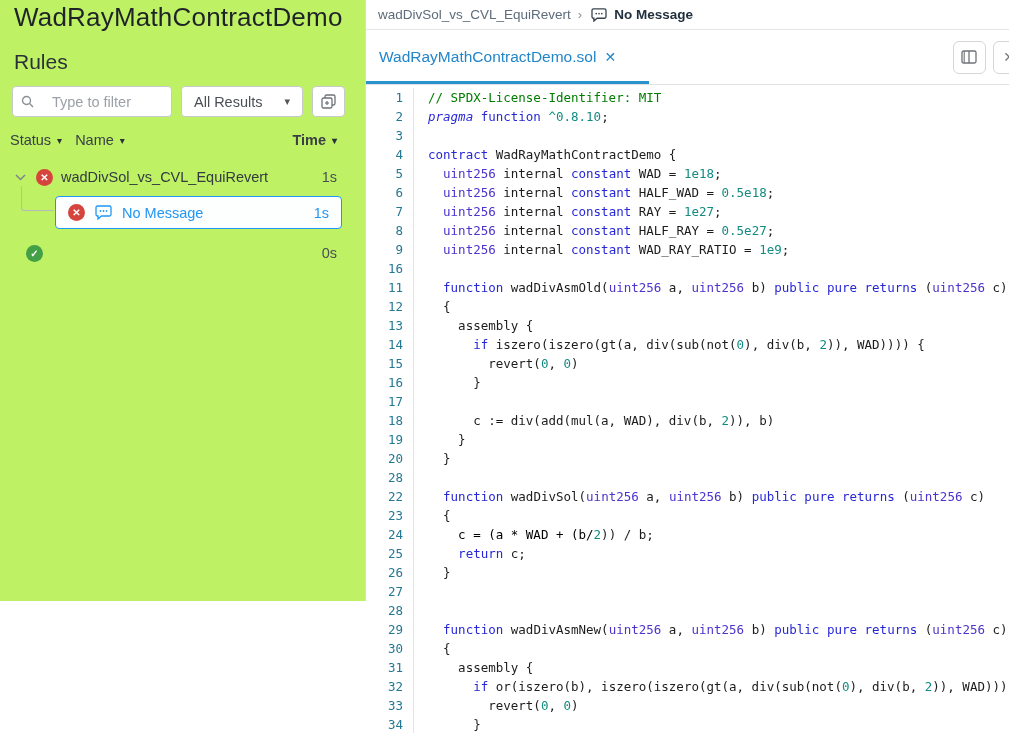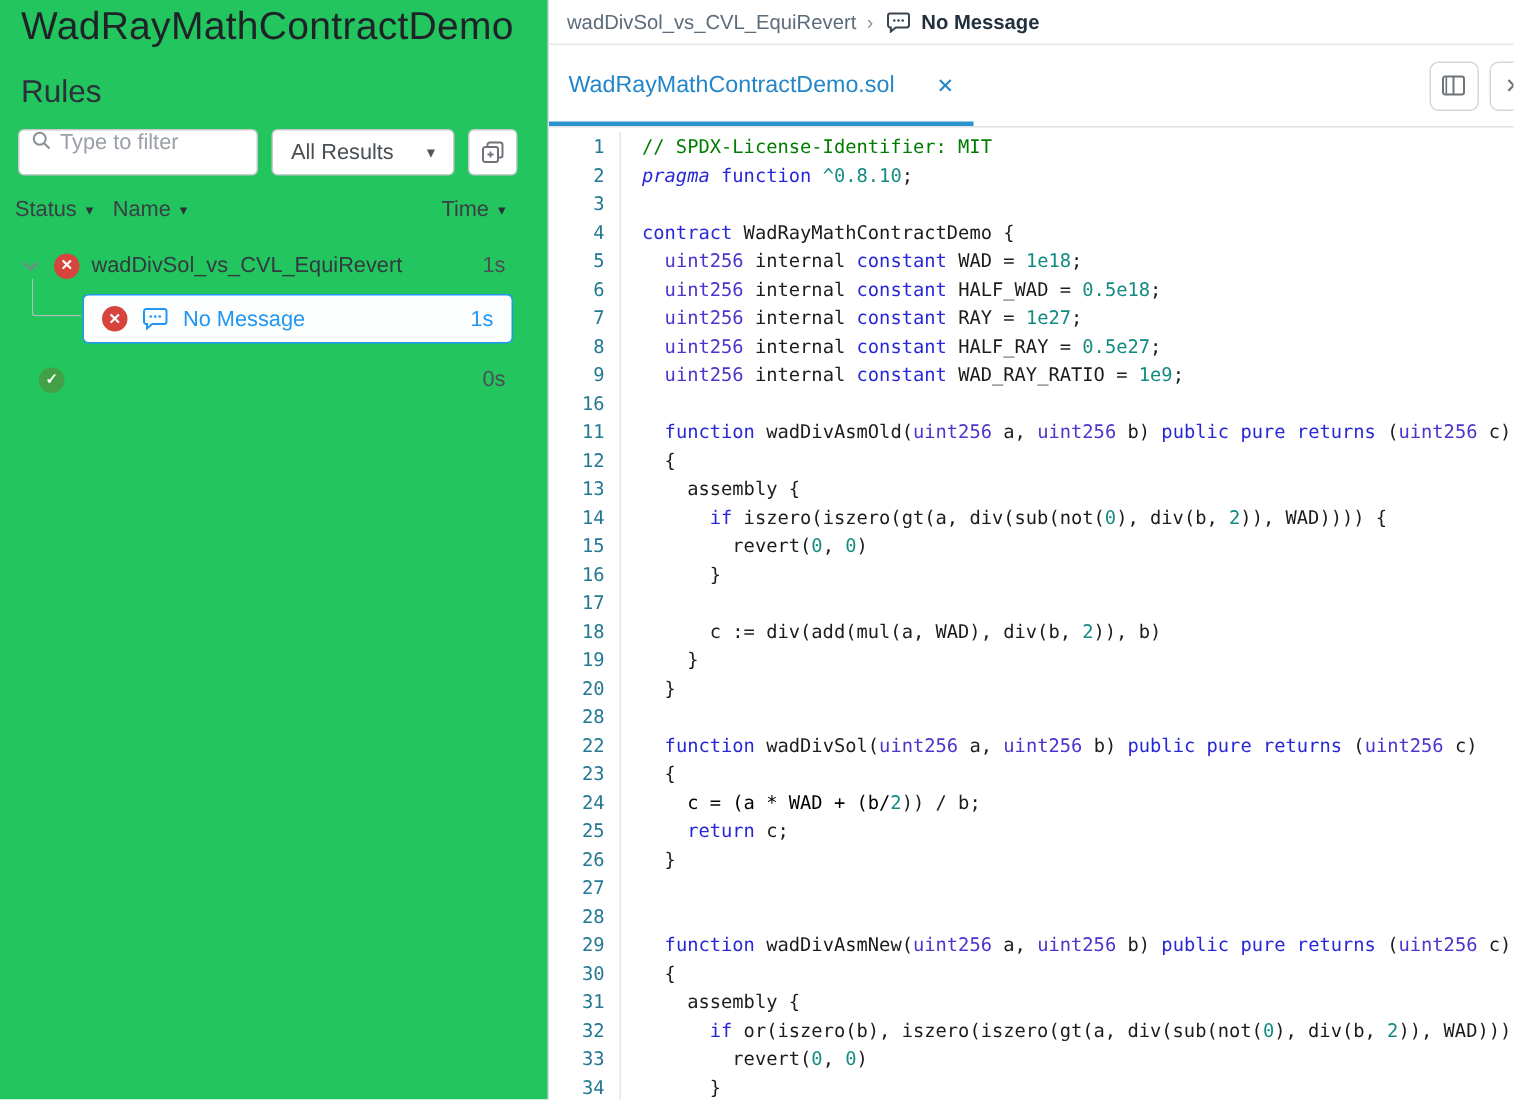--- a/index.html
+++ b/index.html
@@ -1,42 +1,42 @@
 <!DOCTYPE html>
 <html><head>
 <meta charset="utf-8">
 <style>
   * { margin:0; padding:0; box-sizing:border-box; }
   html,body { width:1009px; height:733px; overflow:hidden; background:#fff;
     font-family:"Liberation Sans", sans-serif; }
   .app { position:relative; width:1009px; height:733px; display:flex; }
 
   
-  .sidebar { position:relative; width:366px; height:733px; background:#22c55e;
+  .sidebar { position:relative; width:366px; height:601px; background:#bef264;
     border-right:1px solid #d8dadc; flex:0 0 366px; }
   .run-title { position:absolute; left:14px; top:2px; font-size:26px; font-weight:400;
     color:#1f2328; letter-spacing:0.2px; white-space:nowrap; }
   .rules-heading { position:absolute; left:14px; top:50px; font-size:21px; font-weight:400; color:#2b3138; }
   .controls { position:absolute; left:12px; top:86px; right:12px; display:flex; gap:9px; align-items:center; }
   .filter-box { width:160px; height:31px; background:#fff; border:1px solid #c6cacd; border-radius:4px;
-    display:flex; align-items:flex-start; padding:0 8px; gap:6px; }
+    display:flex; align-items:center; padding:0 8px; gap:18px; }
   .filter-box input { border:none; outline:none; width:110px; font-size:14.5px; color:#333;
     font-family:"Liberation Sans", sans-serif; background:transparent; }
   .filter-box input::placeholder { color:#9aa0a6; }
   .dropdown { width:122px; height:31px; background:#fff; border:1px solid #c6cacd; border-radius:4px;
     display:flex; align-items:center; justify-content:space-between; padding:0 12px; cursor:pointer; }
   .dropdown .dd-label { font-size:14.5px; color:#4a4f54; }
   .caret { font-size:11px; color:#555; }
   .icon-btn { width:33px; height:31px; background:#fff; border:1px solid #c6cacd; border-radius:4px;
     display:flex; align-items:center; justify-content:center; cursor:pointer; }
   .cols { position:absolute; left:10px; right:28px; top:132px; display:flex; align-items:center;
     font-size:14.5px; color:#3a4045;justify-content:space-between; }
   .col-item { display:flex; align-items:center; gap:6px; cursor:pointer; }
   .col-name { margin-left:13px; }
-  .col-time { margin-left:auto; }
+  .col-time { margin-left:auto;font-weight:bold; }
   .sort-caret { font-size:10px; color:#2b3138; }
 
   .tree { position:absolute; left:0; right:0; top:158px; }
   .t-row { position:absolute; left:0; right:28px; height:26px; display:flex; align-items:center; cursor:pointer; }
   .t-row .name { font-size:14.5px; color:#333a40; }
   .t-row .time { margin-left:auto; font-size:14.5px; color:#4a4f54; }
   .row-parent { top:6px; }
   .row-pass   { top:82px; }
   .chev { width:20px; margin-left:10px; display:flex; align-items:center; justify-content:center; }
   .badge { width:17px; height:17px; border-radius:50%; color:#fff; font-size:10px; font-weight:bold;
@@ -59,21 +59,21 @@
   .main { position:relative; flex:1; height:733px; background:#fff; }
   .breadcrumb { height:30px; border-bottom:1px solid #e4e6e8; display:flex; align-items:center;
     padding-left:12px; gap:7px; }
   .bc-parent { font-size:13.5px; color:#5d6c7b; cursor:pointer; }
   .bc-sep { font-size:13px; color:#8a939b; }
   .bc-current { font-size:13.5px; font-weight:bold; color:#22303e; }
   .bc-bubble { display:flex; margin-left:2px; }
 
   .tabbar { position:relative; height:55px; border-bottom:1px solid #dfe1e3; display:flex; align-items:center; }
   .tab { position:relative; height:100%; display:flex; align-items:center; padding:0 18px 0 13px;
-    gap:28px; cursor:pointer; min-width:283px; }
+    gap:8px; cursor:pointer; min-width:283px; }
   .tab-label { font-size:15.5px; color:#2386c8; }
   .tab-close { font-size:14px; color:#2386c8; cursor:pointer; line-height:1; }
   .tab-underline { position:absolute; left:0; bottom:0; width:283px; height:3px; background:#2a93cd; }
   .tab-actions { margin-left:auto; display:flex; gap:7px; margin-right:12px; }
   .sq-btn { width:33px; height:33px; background:#fff; border:1px solid #d4d7d9; border-radius:6px;
     display:flex; align-items:center; justify-content:center; cursor:pointer; color:#6d7378; font-size:14px; }
 
   
   .editor { position:relative; height:648px; overflow:hidden; padding-top:3px; }
   .code-line { display:flex; height:19px; line-height:19px;

